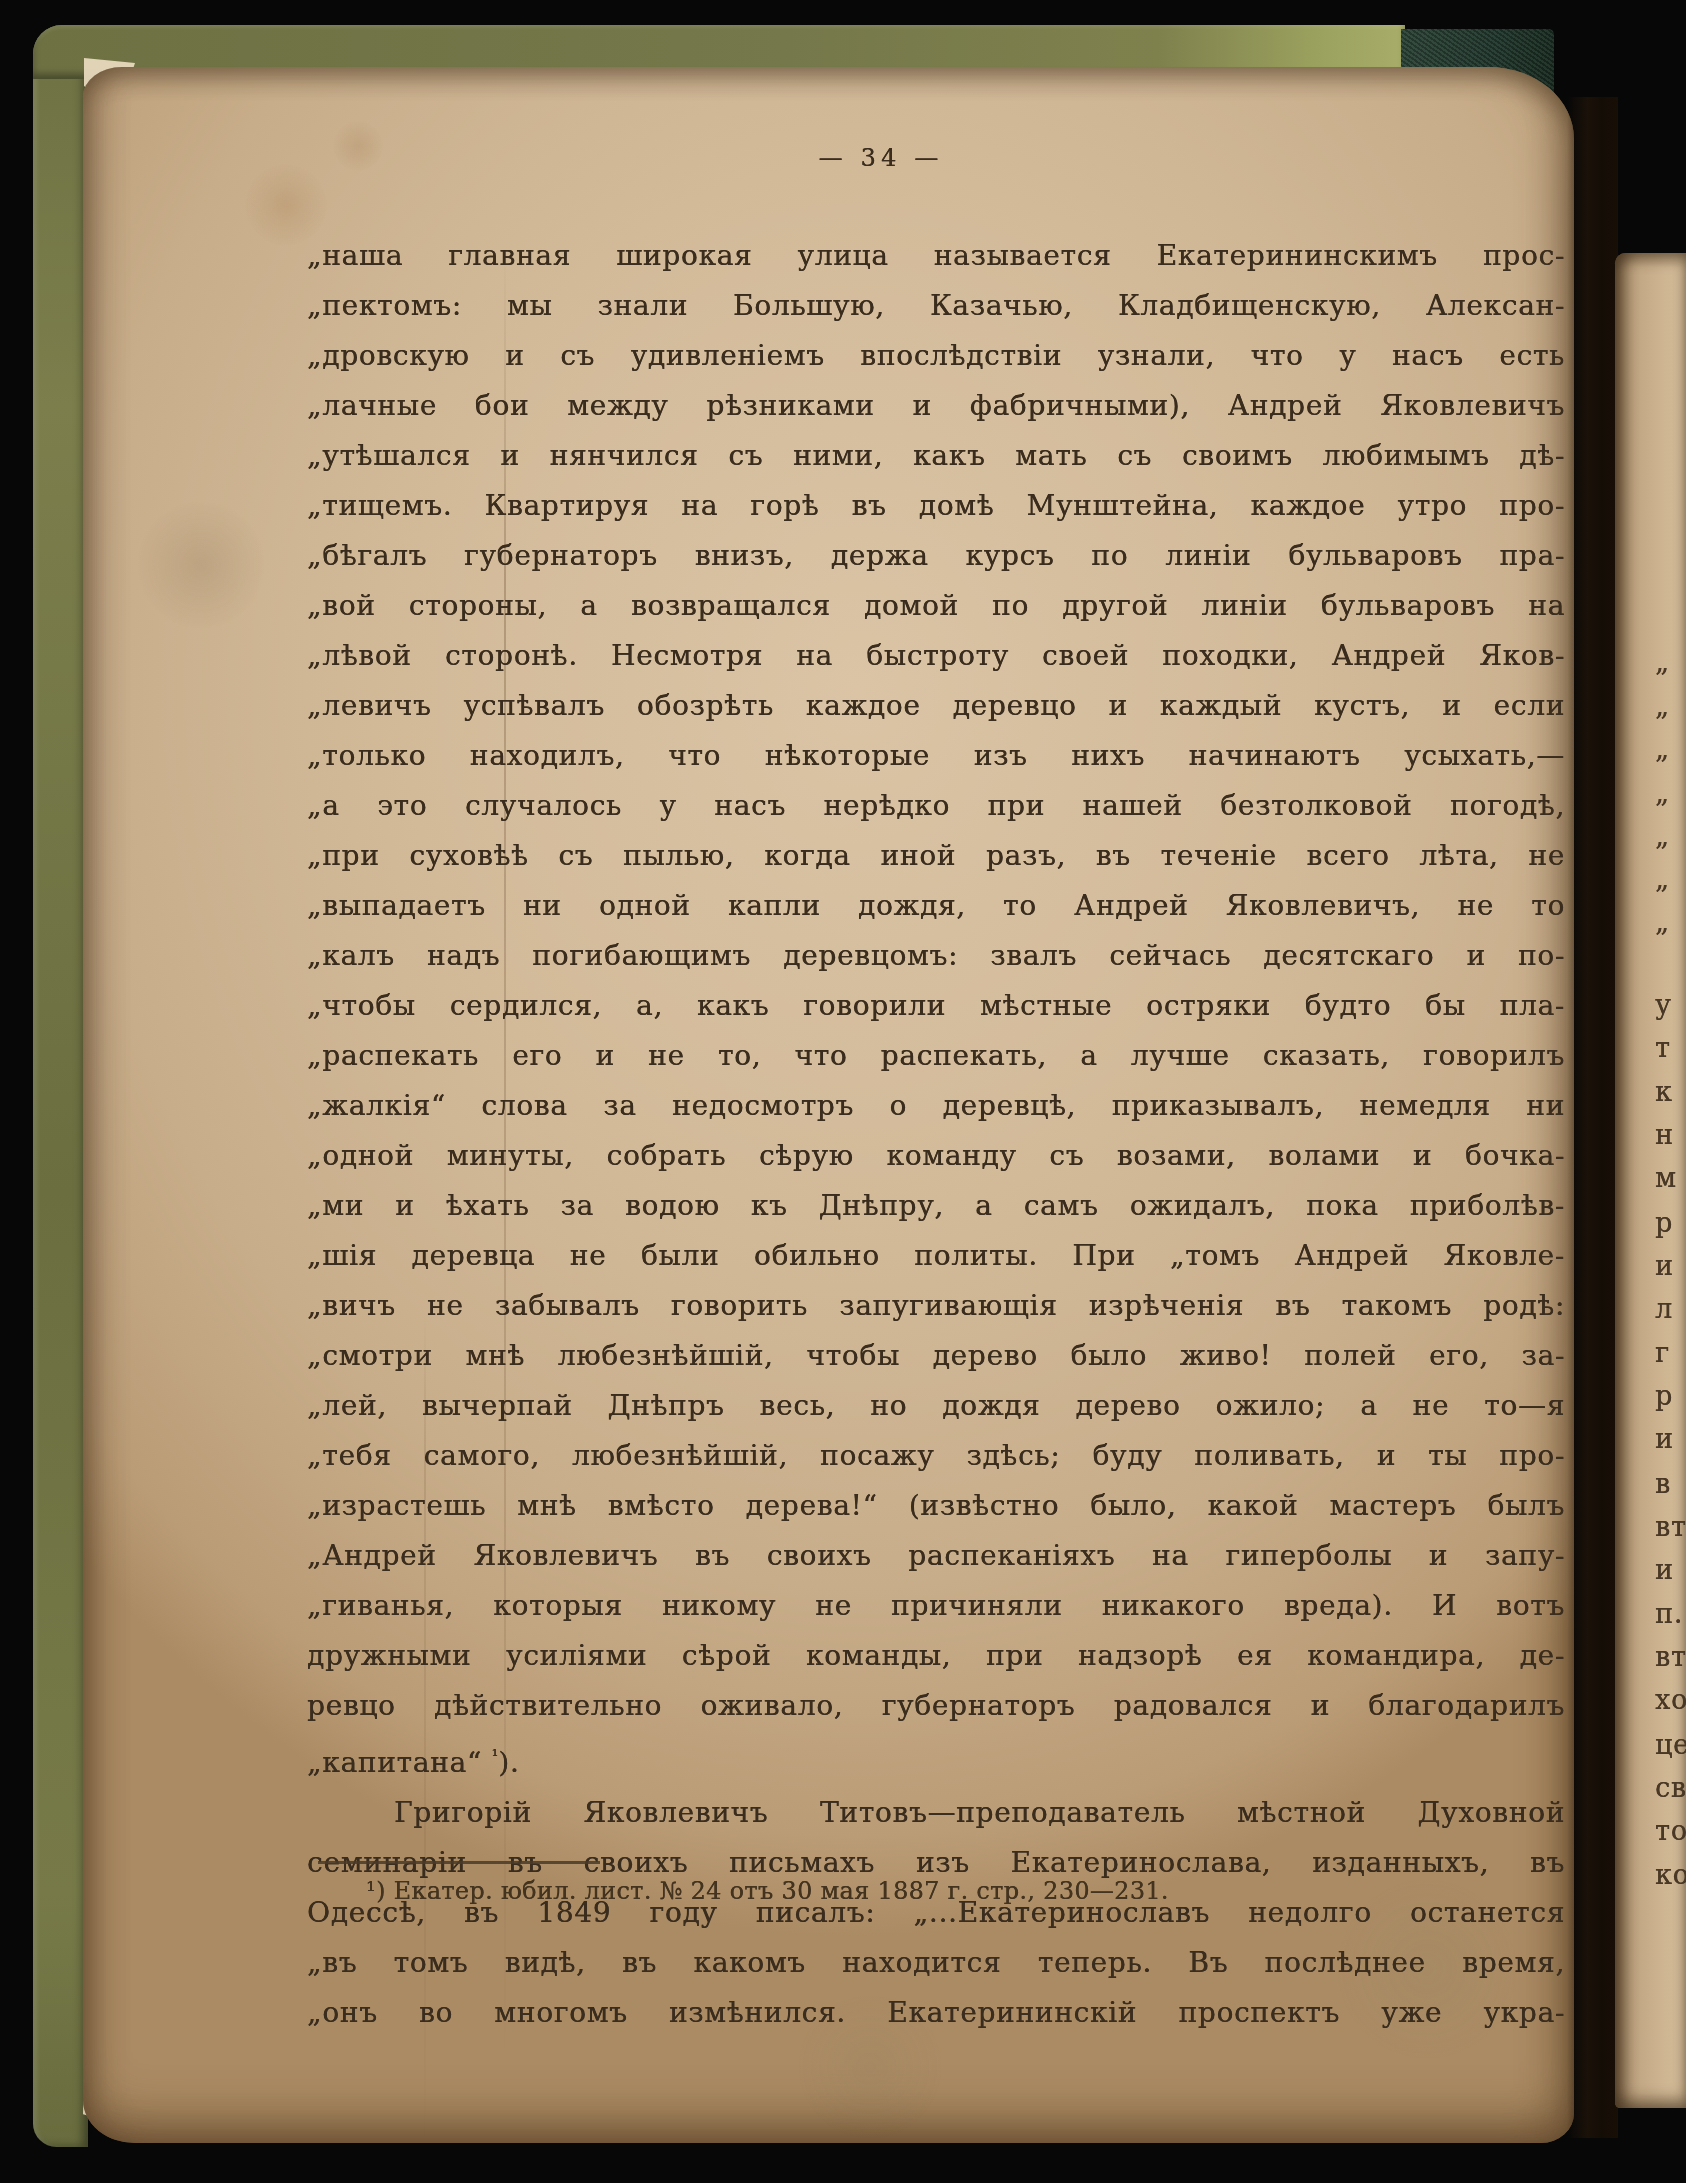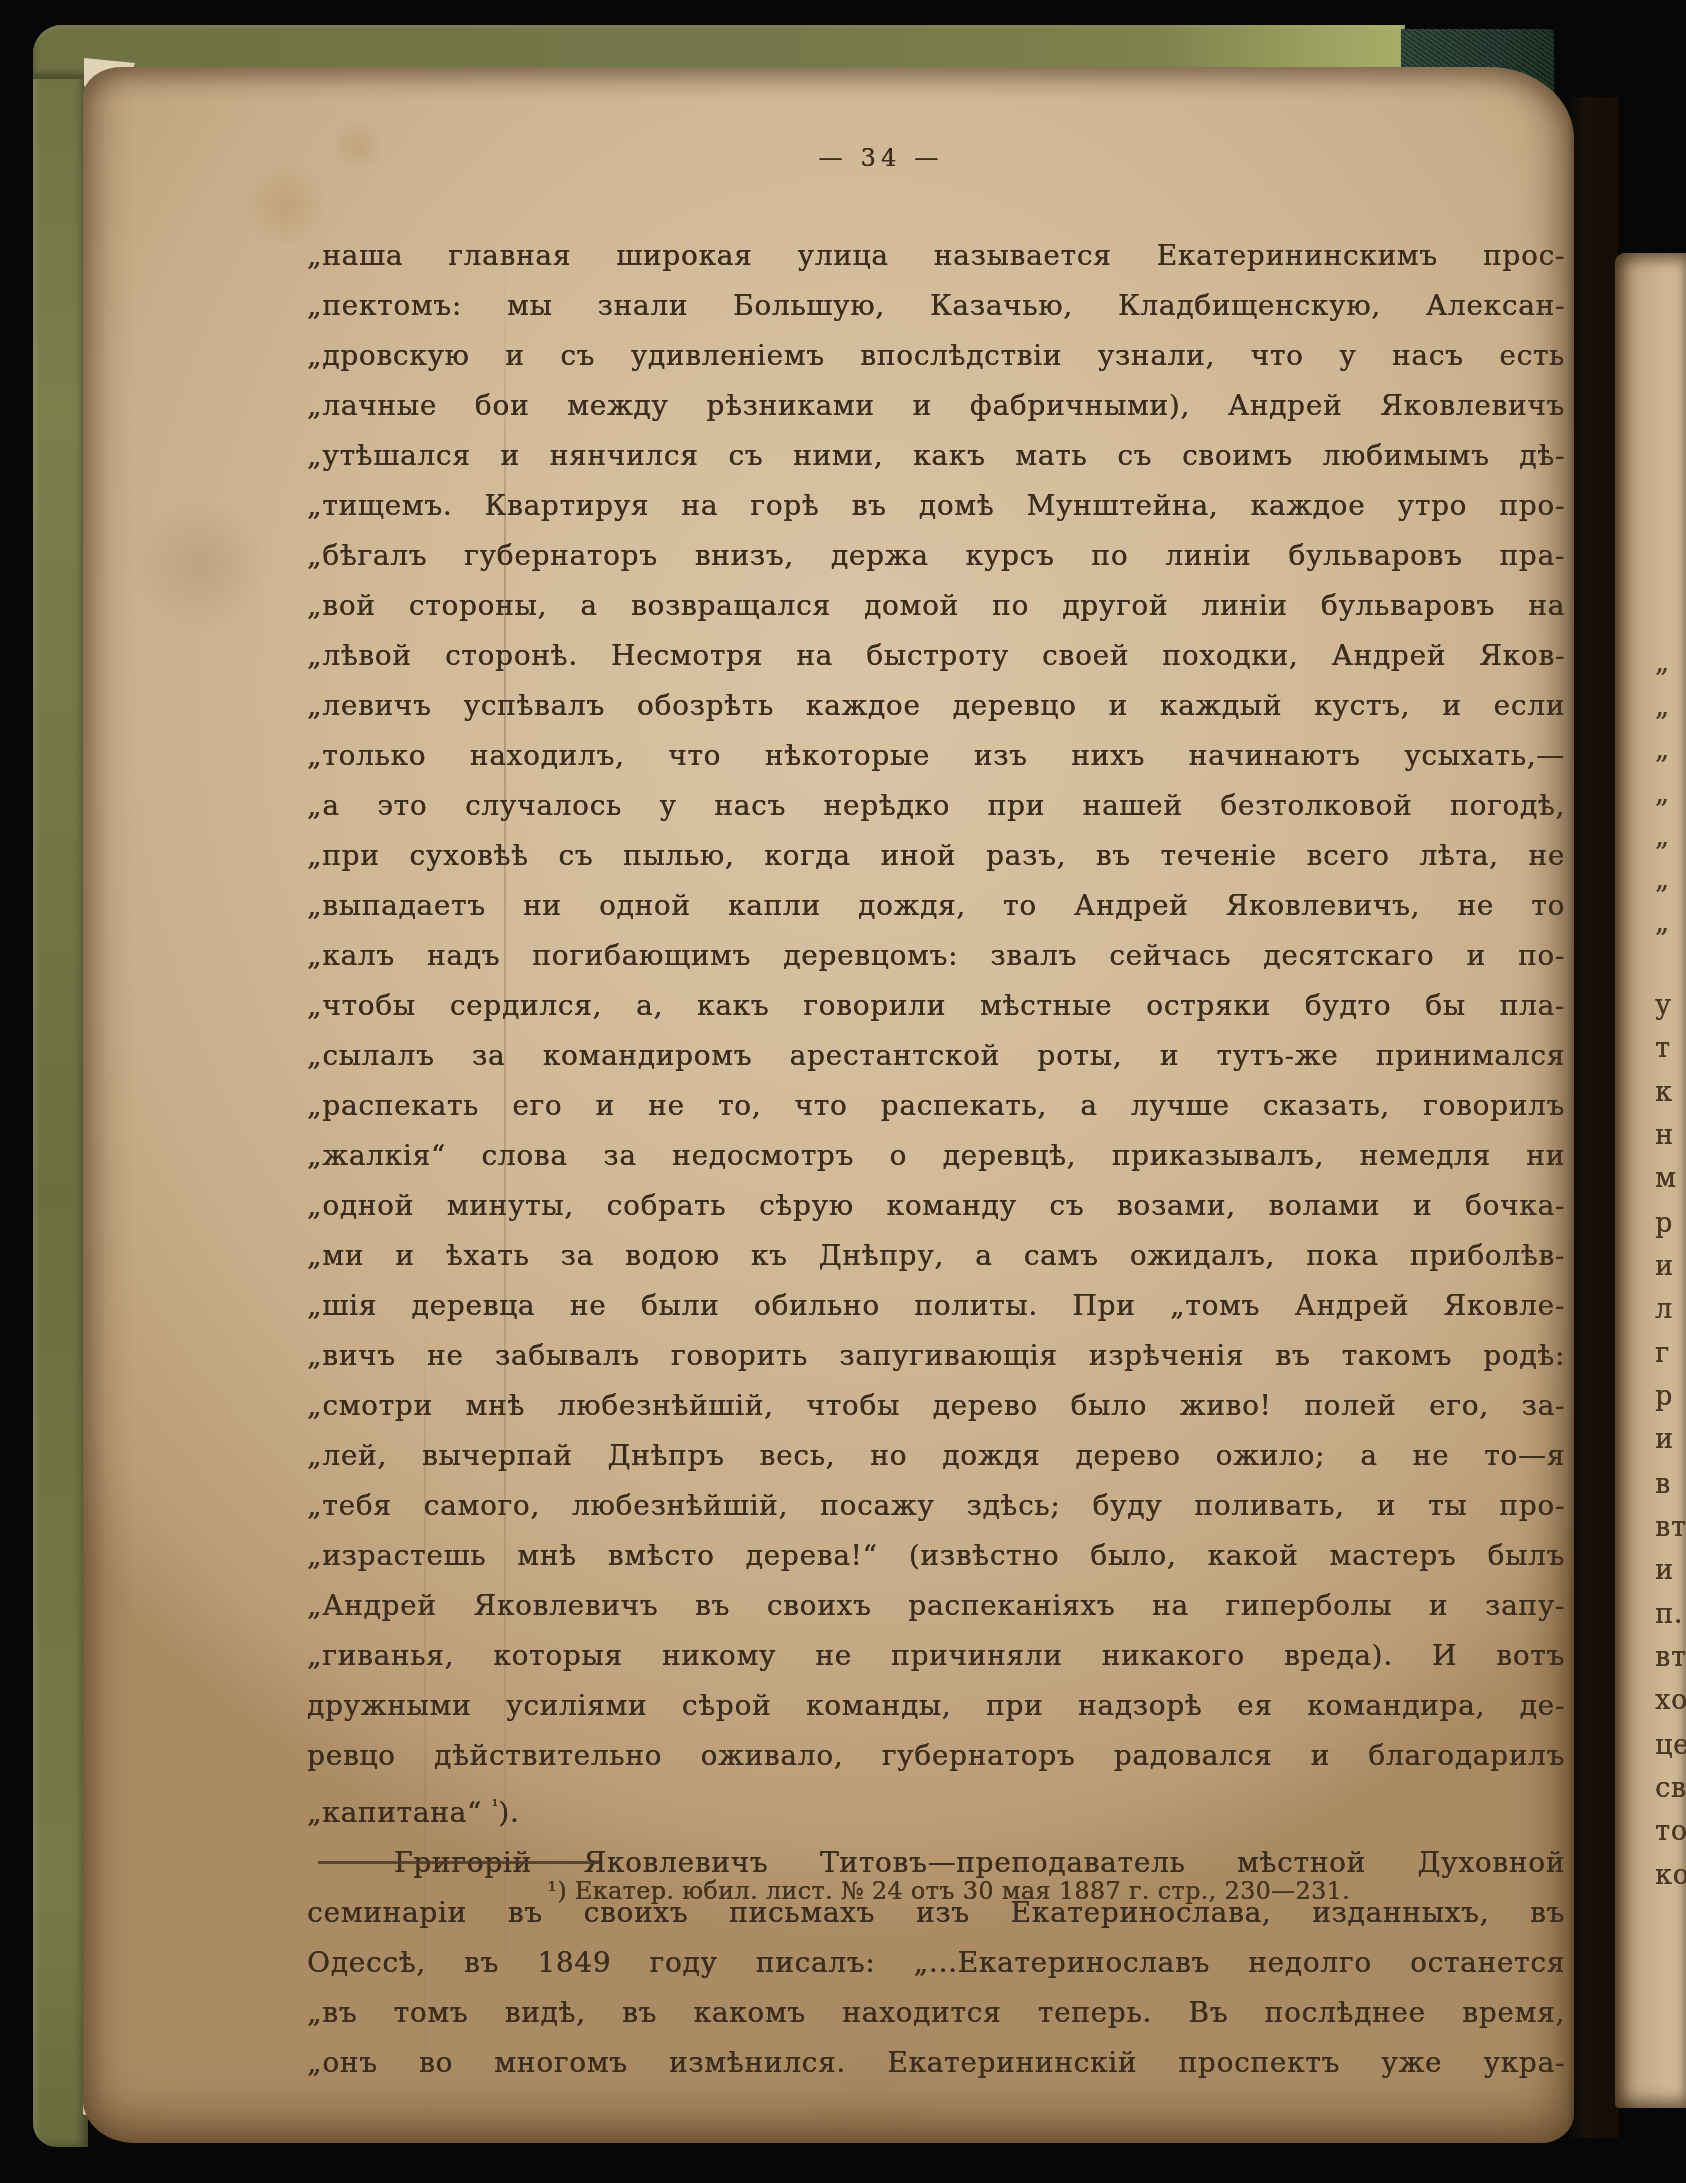--- a/index.html
+++ b/index.html
@@ -95,21 +95,20 @@
   .text-block .sup { vertical-align: super; font-size: 60%; letter-spacing: 0; }
 
   .footnote-rule {
     position: absolute; left: 318px; top: 1861px; width: 282px; height: 2.6px;
     background: #4a3a28; opacity: .85;
   }
   .footnote {
     position: absolute; left: 366px; top: 1877px; width: 984px;
     font-size: 24px; letter-spacing: 0.3px; color: #43331f;
     text-shadow: 0.3px 0 0 currentColor;
-    text-align: right;
   }
 
   
   .gutter {
     position: absolute; left: 1567px; top: 97px; width: 51px; height: 2041px;
     background: linear-gradient(90deg, rgba(50,32,15,0) 0%, rgba(35,22,10,.7) 40%,
       #140d06 68%, rgba(25,15,7,.95) 100%);
   }
   .facing-page {
     position: absolute; left: 1615px; top: 253px; width: 71px; height: 1855px;
@@ -153,21 +152,20 @@
       <div class="line"><span>„бѣгалъ губернаторъ внизъ, держа курсъ по линіи бульваровъ пра-</span></div>
       <div class="line"><span>„вой стороны, а возвращался домой по другой линіи бульваровъ на</span></div>
       <div class="line"><span>„лѣвой сторонѣ. Несмотря на быстроту своей походки, Андрей Яков-</span></div>
       <div class="line"><span>„левичъ успѣвалъ обозрѣть каждое деревцо и каждый кустъ, и если</span></div>
       <div class="line"><span>„только находилъ, что нѣкоторые изъ нихъ начинаютъ усыхать,—</span></div>
       <div class="line"><span>„а это случалось у насъ нерѣдко при нашей безтолковой погодѣ,</span></div>
       <div class="line"><span>„при </span><span class="italic">суховѣѣ</span><span> съ пылью, когда иной разъ, въ теченіе всего лѣта, не</span></div>
       <div class="line"><span>„выпадаетъ ни одной капли дождя, то Андрей Яковлевичъ, не то</span></div>
       <div class="line"><span>„калъ надъ погибающимъ деревцомъ: звалъ сейчась десятскаго и по-</span></div>
       <div class="line"><span>„чтобы сердился, а, какъ говорили мѣстные остряки будто бы пла-</span></div>
-      <div class="line"><span>„сылалъ за командиромъ арестантской роты, и тутъ-же принимался</span></div>
       <div class="line"><span>„распекать его и не то, что распекать, а лучше сказать, говорилъ</span></div>
       <div class="line"><span>„жалкія“ слова за недосмотръ о деревцѣ, приказывалъ, немедля ни</span></div>
       <div class="line"><span>„одной минуты, собрать сѣрую команду съ возами, волами и бочка-</span></div>
       <div class="line"><span>„ми и ѣхать за водою къ Днѣпру, а самъ ожидалъ, пока приболѣв-</span></div>
       <div class="line"><span>„шія деревца не были обильно политы. При „томъ Андрей Яковле-</span></div>
       <div class="line"><span>„вичъ не забывалъ говорить запугивающія изрѣченія въ такомъ родѣ:</span></div>
       <div class="line"><span>„смотри мнѣ любезнѣйшій, чтобы дерево было живо!  полей его, за-</span></div>
       <div class="line"><span>„лей, вычерпай Днѣпръ весь, но дождя дерево ожило; а не то—я</span></div>
       <div class="line"><span>„тебя самого, любезнѣйшій, посажу здѣсь; буду поливать, и ты про-</span></div>
       <div class="line"><span>„израстешь мнѣ вмѣсто дерева!“ (извѣстно было, какой мастеръ былъ</span></div>

